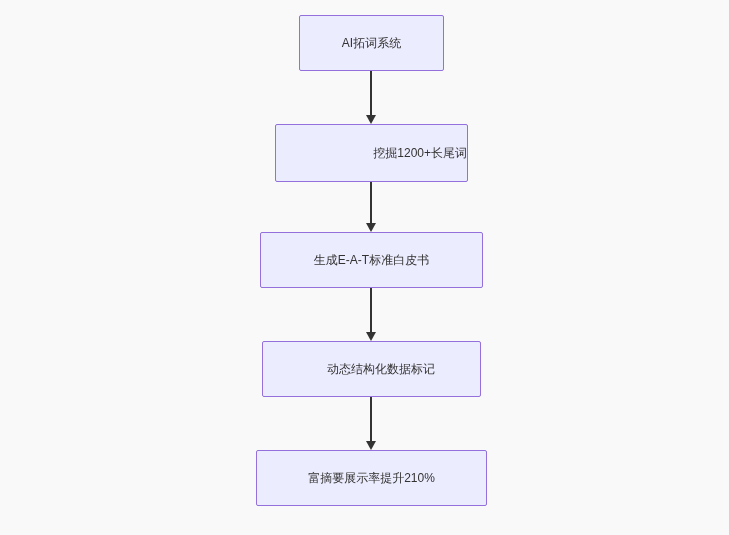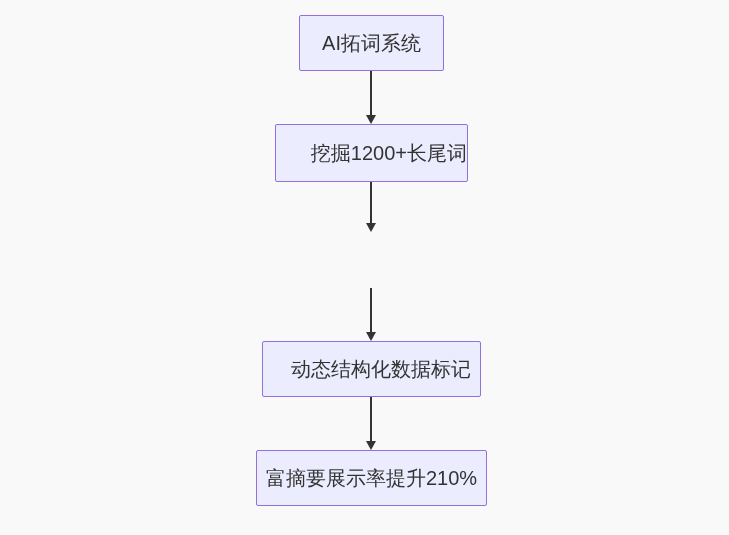--- a/index.html
+++ b/index.html
@@ -19,21 +19,21 @@
 
   .flow-node {
     position: absolute;
     display: flex;
     align-items: center;
     justify-content: center;
     background: var(--node-fill, #ECECFF);
     border: 1px solid var(--node-border, #9370DB);
     border-radius: 2px;
     color: var(--text, #333333);
-    font-size: 20px;
+    font-size: 12px;
     line-height: 1.2;
     text-align: center;
     white-space: nowrap;
   }
 
   .n1 { left: 299px; top: 15px;  width: 145px; height: 56px; }
   .n2 { left: 275px; top: 124px; width: 193px; height: 58px; justify-content: flex-end; }
   .n3 { left: 260px; top: 232px; width: 223px; height: 56px; }
   .n4 { left: 262px; top: 341px; width: 219px; height: 56px; padding-left: 19px; }
   .n5 { left: 256px; top: 450px; width: 231px; height: 56px; }
@@ -83,20 +83,23 @@
 
   <div class="flow-node n2">
     <span>挖掘1200+长尾词</span>
   </div>
 
   <div class="flow-arrow a2">
     <div class="arrow-line"></div>
     <div class="arrow-head"></div>
   </div>
 
+  <div class="flow-node n3">
+    <span>生成E-A-T标准白皮书</span>
+  </div>
 
   <div class="flow-arrow a3">
     <div class="arrow-line"></div>
     <div class="arrow-head"></div>
   </div>
 
   <div class="flow-node n4">
     <span>动态结构化数据标记</span>
   </div>
 

